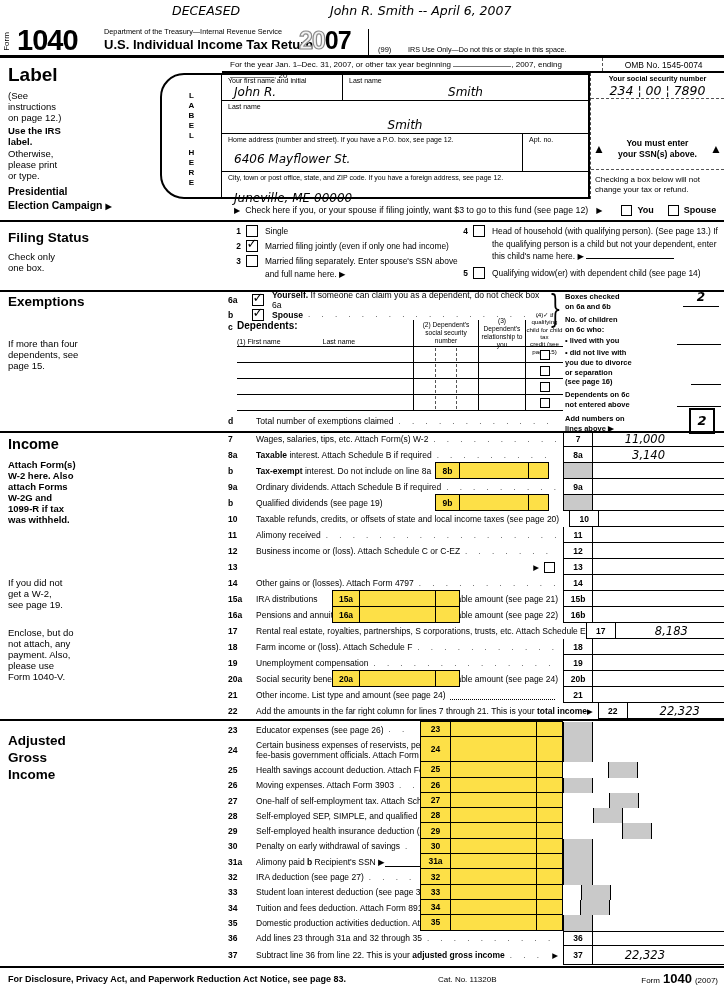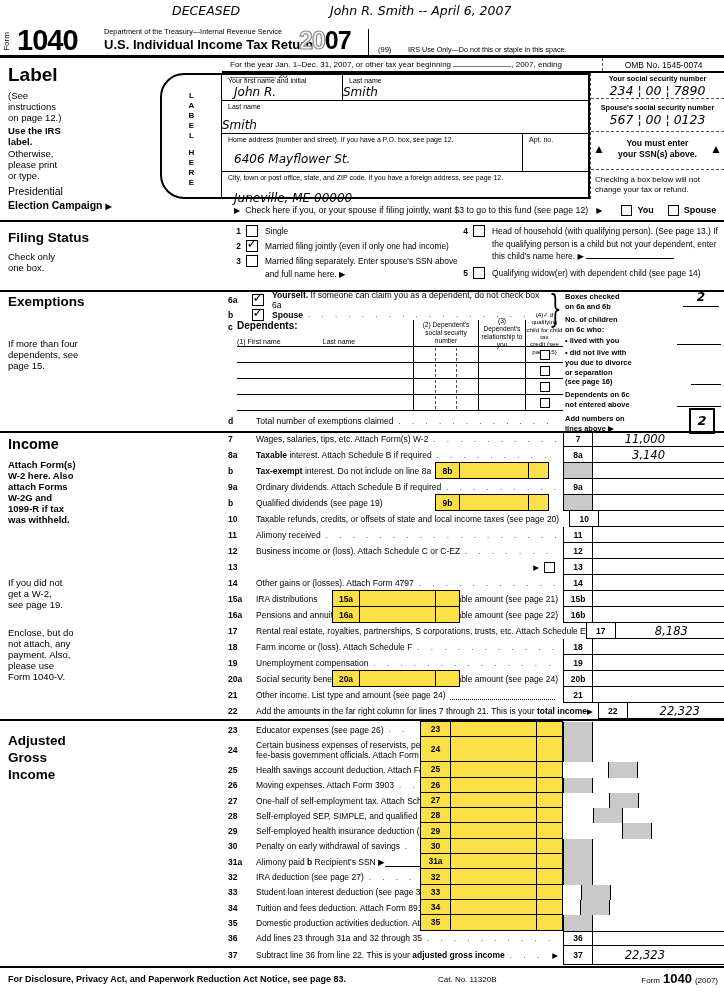--- a/index.html
+++ b/index.html
@@ -25,21 +25,21 @@
 .taxyear{position:absolute;top:58px;left:222px;width:502px;height:15px;border-bottom:2px solid #000;display:flex;align-items:flex-start}
 .ty-text{padding-left:8px;font-size:8px}
 .ty-blank{display:inline-block;width:58px;border-bottom:1px solid #777;height:9px}
 .ty-omb{margin-left:auto;width:128px;text-align:center;border-left:1px dashed #555;font-size:8.5px;height:100%;display:flex;align-items:center;justify-content:center}
 
 .sb{position:absolute;left:8px}
 .sb-label-title{top:64px;font-size:19px;font-weight:bold}
 .sb-see{top:90px;font-size:9.5px;width:150px}
 .sb-use{top:125px;font-size:9.5px;font-weight:bold;width:150px}
 .sb-oth{top:148px;font-size:9.5px;width:150px}
-.sb-pres{top:185px;font-size:10.5px;font-weight:normal}
+.sb-pres{top:185px;font-size:10.5px;font-weight:bold}
 .sb-elect{top:199px;font-size:10.5px;font-weight:bold;white-space:nowrap}
 .sb-fs{top:230px;font-size:13.5px;font-weight:bold}
 .sb-fsnote{top:251px;font-size:9.5px}
 .sb-ex{top:294px;font-size:13.5px;font-weight:bold}
 .sb-more{top:338px;font-size:9.5px}
 .sb-inc{top:436px;font-size:14.5px;font-weight:bold}
 .sb-attach{top:459px;font-size:9.5px;font-weight:bold;width:150px}
 .sb-now2{top:577px;font-size:9.5px;width:150px}
 .sb-enc{top:627px;font-size:9.5px;width:150px}
 .sb-agi{top:733px;font-size:13.5px;font-weight:bold;line-height:1.25}
@@ -51,21 +51,21 @@
 .lrow{position:absolute;left:0;right:0;border-bottom:1px solid #000;display:flex}
 .lrow:last-child{border-bottom:none}
 .lr1{top:0;height:26px}
 .lr2{top:26px;height:33px}
 .lr3{top:59px;height:38px}
 .lr4{top:97px;height:25px;border-bottom:none}
 .lcell{position:relative;height:100%}
 .lcell+.lcell{border-left:1px solid #000}
 .lcap{position:absolute;left:6px;top:2px;font-size:7px}
 .lval{position:absolute;left:12px;bottom:1px}
-.lval.center{left:0;right:0;}
+.lval.center{left:0;right:0;text-align:center}
 
 .ssncol{position:absolute;left:590px;top:73px;width:134px;height:126px;border-left:1px dashed #444}
 .srow{position:absolute;left:0;right:0;border-bottom:1px dashed #555;text-align:center}
 .sr1{top:0;height:26px}.sr2{top:26px;height:33px}.sr3{top:59px;height:38px}.sr4{top:97px;height:29px;border-bottom:none}
 .scap{font-size:7.3px;font-weight:bold;padding-top:1px}
 .sval{font-size:12.5px}
 .mustenter{display:flex;align-items:center;justify-content:space-between;padding:6px 2px 0 2px}
 .mustenter .tri{font-size:12px}
 .mustenter .met{font-size:8.6px;font-weight:bold;text-align:center;line-height:1.25}
 .checking{font-size:8px;text-align:left;padding:5px 2px 0 4px;line-height:1.3}
@@ -260,24 +260,20 @@
       </div>
     </div>
   </div>
 </div>
 
 <div class="ssncol">
   <div class="srow sr1">
     <div class="scap">Your social security number</div>
     <div class="sval hand">234 ¦ 00 ¦ 7890</div>
   </div>
-  <div class="srow sr2">
-    <div class="scap" style="padding-top:4px">Spouse's social security number</div>
-    <div class="sval hand">567 ¦ 00 ¦ 0123</div>
-  </div>
   <div class="srow sr3">
     <div class="mustenter">
       <span class="tri">▲</span>
       <span class="met pre">You must enter
 your SSN(s) above.</span>
       <span class="tri">▲</span>
     </div>
   </div>
   <div class="srow sr4">
     <div class="checking pre">Checking a box below will not

